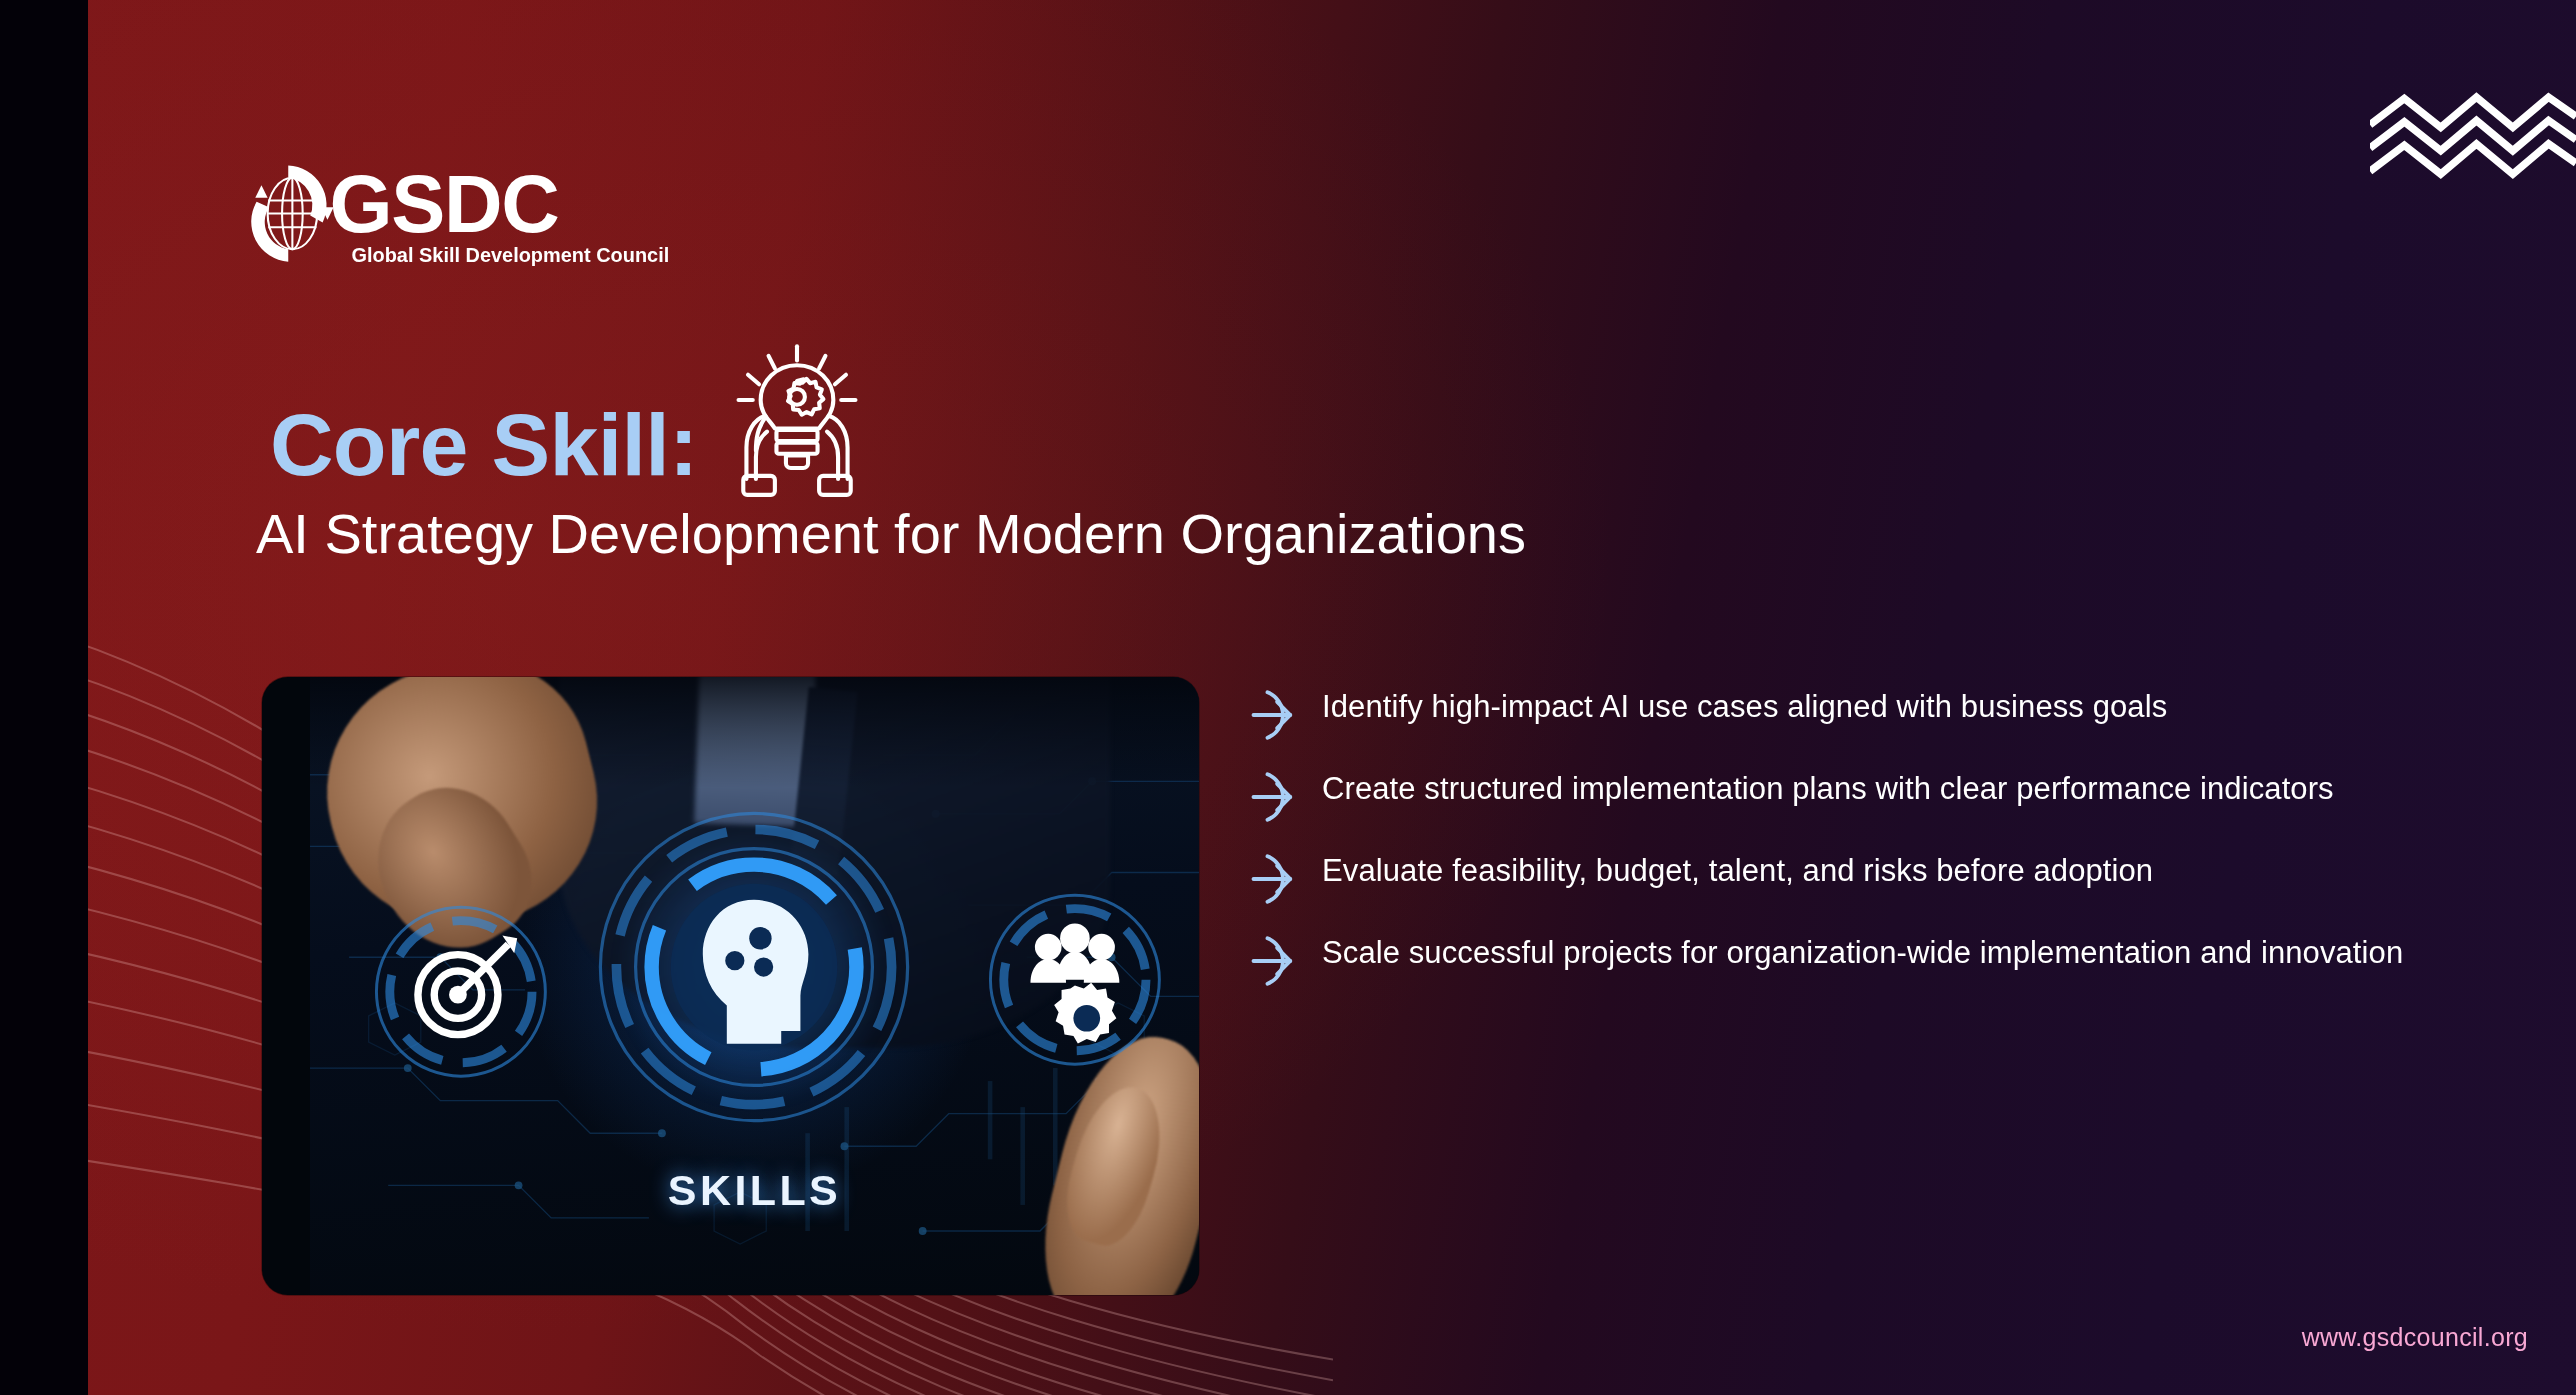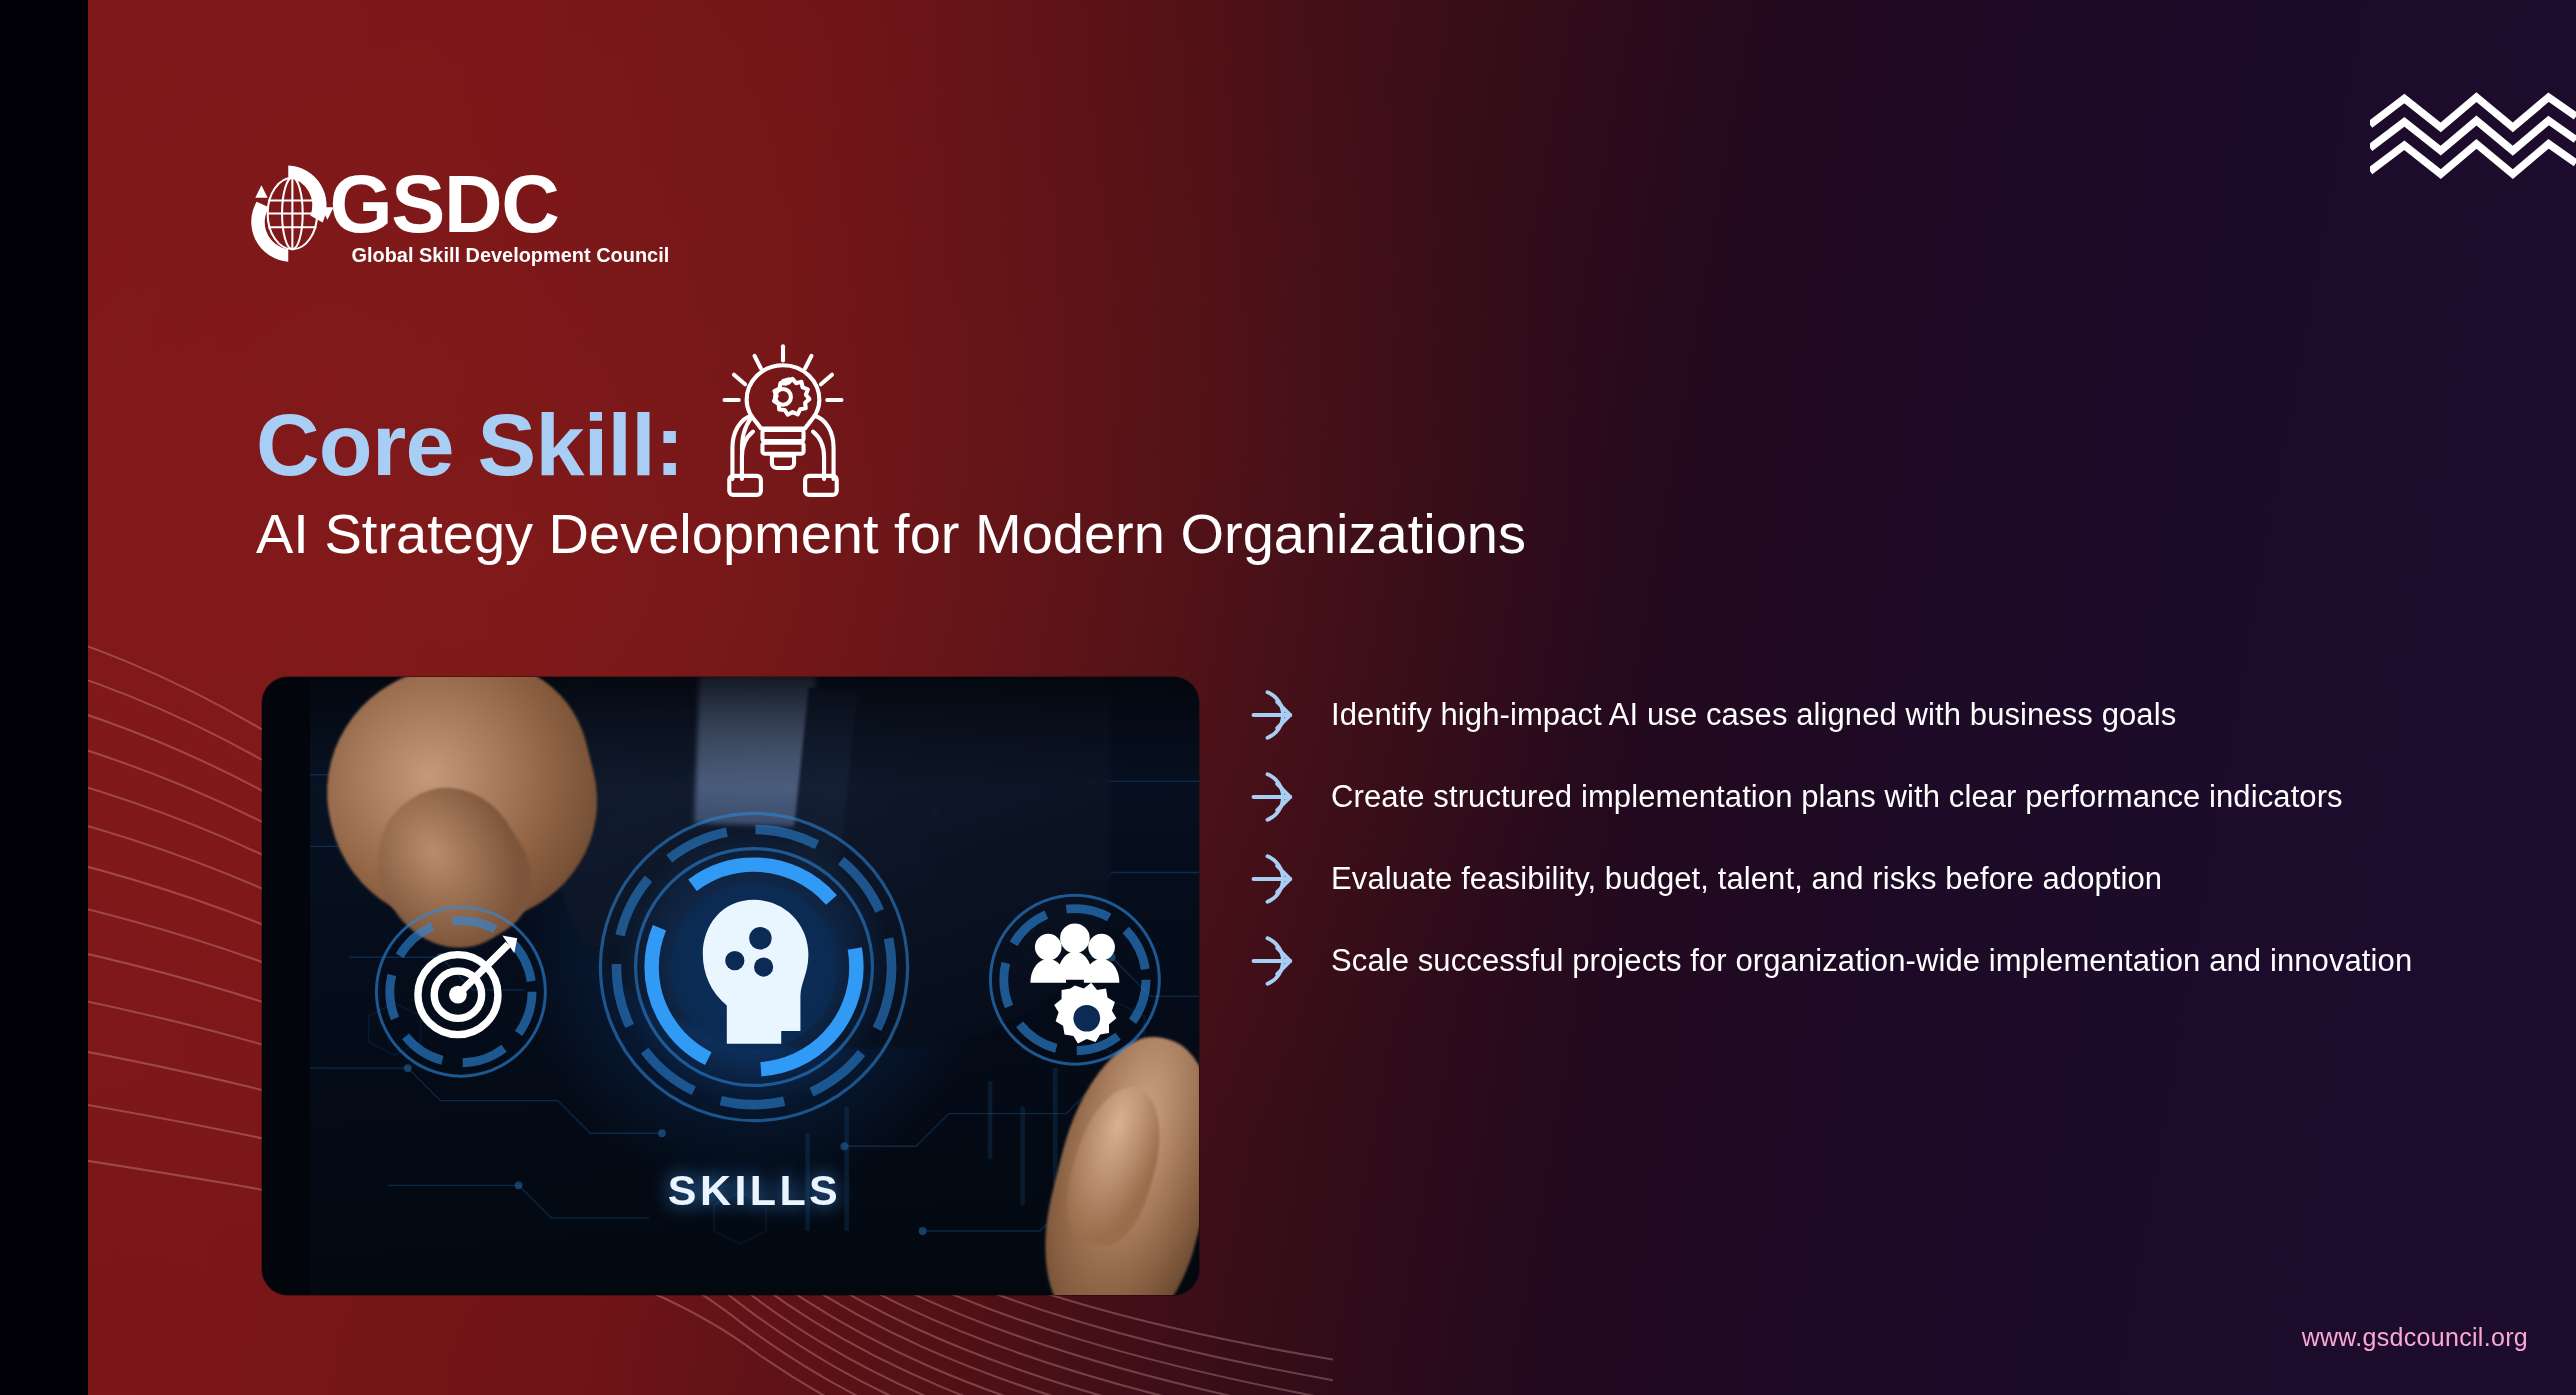--- a/index.html
+++ b/index.html
@@ -73,20 +73,21 @@
   .core-skill {
     display:flex; align-items:center; gap:20.6px;
   }
   .core-skill-text {
     font-size:88px;
     font-weight:700;
     color:#a8cef5;
     letter-spacing:-0.7px;
     line-height:1.0;
     white-space:nowrap;
+    margin-left:14px;
   }
   .bulb-icon { width:158px; height:158px; margin-top:-52px; flex:0 0 auto; }
 
   .subtitle {
     margin-top:5.5px;
     font-size:56px;
     font-weight:400;
     color:#ffffff;
     letter-spacing:0px;
     line-height:1.06;
@@ -185,22 +186,22 @@
     background:linear-gradient(180deg, rgba(2,5,12,.85), rgba(2,5,12,0));
   }
 
   
   .bullets {
     position:absolute; left:1250px; top:687px;
     width:1209px;
     z-index:10;
   }
   .bullet {
-    display:flex; align-items:center;
-    gap:25px;
+    display:flex; 
+    gap:16px;
     margin-bottom:26px;
   }
   .bullet:last-child { margin-bottom:0; }
   .arrow-icon { flex:0 0 auto; width:56px; height:56px; }
   .bullet-text {
     color:#ffffff;
     font-size:31px;
     font-weight:400;
     line-height:1.30;
     letter-spacing:0.1px;

